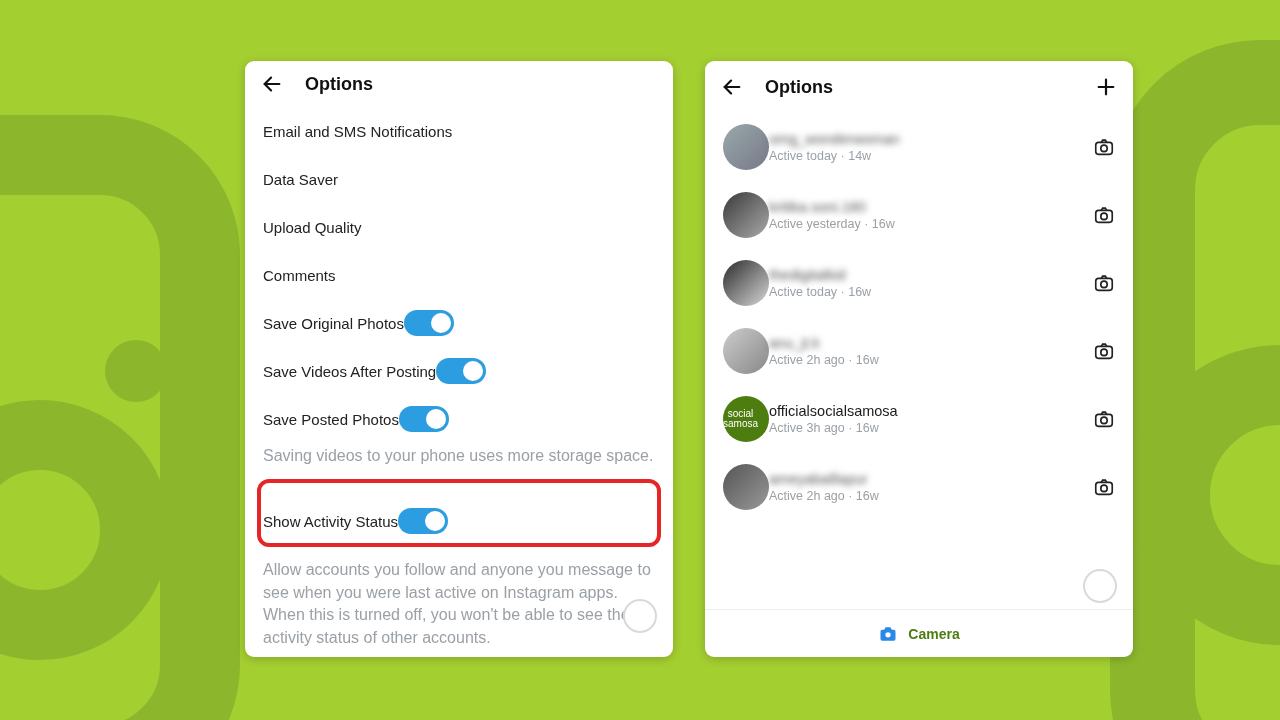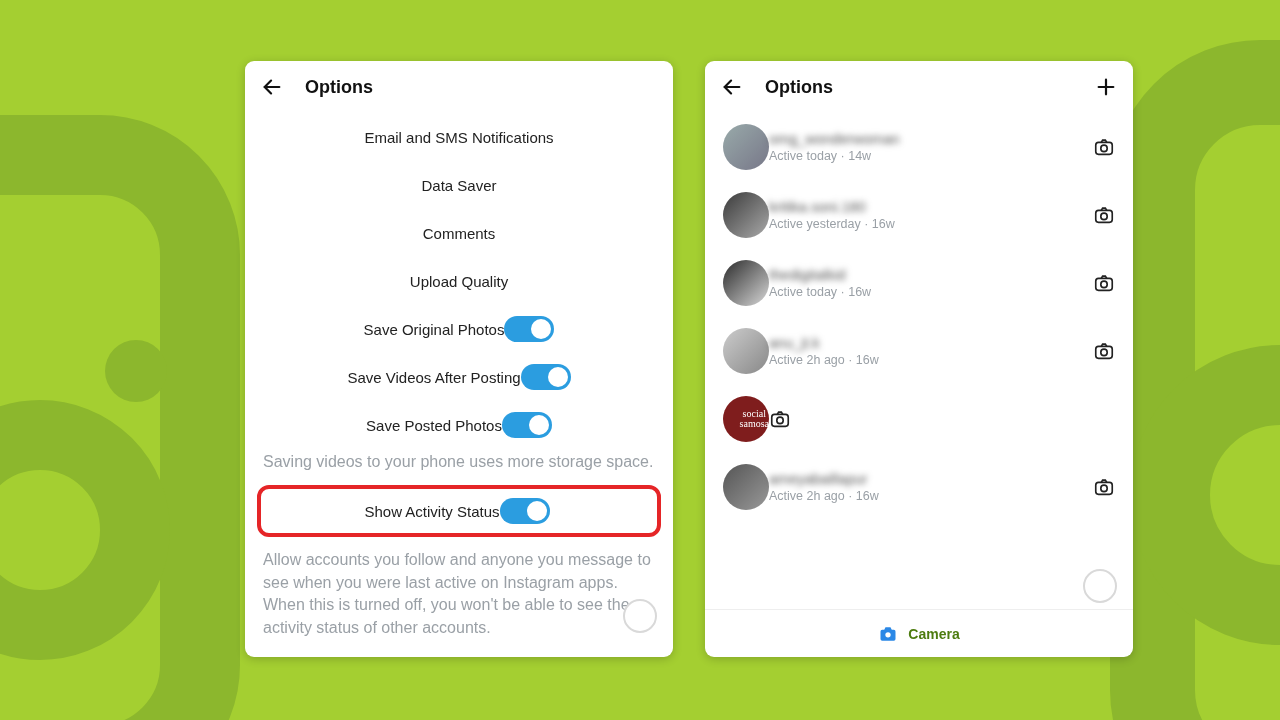--- a/index.html
+++ b/index.html
@@ -91,21 +91,21 @@
   .back-icon, .plus-icon, .camera-icon, .cam-blue-icon {
     display: inline-flex;
     line-height: 0;
   }
   .spacer { flex: 1; }
   
   .options-list { padding: 0 18px; }
   .opt-row {
     display: flex;
     align-items: center;
-    justify-content: center;
+    justify-content: flex-start;
     height: 48px;
   }
   .opt-label {
     font-size: 15px;
     color: #222;
   }
   .toggle {
     width: 50px;
     height: 26px;
     background: #2b9de0;
@@ -124,21 +124,21 @@
   }
   .helper {
     font-size: 16px;
     color: #9aa0a6;
     line-height: 1.4;
     padding: 2px 0 8px 0;
   }
   .highlight {
     border: 4px solid #e52527;
     border-radius: 12px;
-    padding: 2px 6px 2px 2px;
+    padding: 18px 6px 2px 2px;
     margin: 4px -6px 4px -6px;
   }
   .highlight .opt-row { height: 40px; }
   .ghost-dot {
     position: absolute;
     right: 16px;
     bottom: 24px;
     width: 34px;
     height: 34px;
     border: 2px solid #d9d9d9;
@@ -185,29 +185,28 @@
     border-top: 1px solid #eee;
     display: flex;
     align-items: center;
     justify-content: center;
     gap: 10px;
     color: #4d7c0f;
     font-weight: 700;
     font-size: 14px;
   }
   .avatar-social {
-    background: #7f1d1d;
+    background: #4d7c0f;
     color: #fff;
     display: flex;
     align-items: center;
-    justify-content: flex-end;
+    justify-content: flex-start;
     font-size: 10px;
     line-height: 1;
     text-align: center;
-    font-family: Liberation Serif, serif;
   }
 </style>
 </head>
 <body>
 
 <div class="bg-rect-left"></div>
 <div class="bg-circle-left"></div>
 <div class="bg-dot-left"></div>
 <div class="bg-rect-right"></div>
 <div class="bg-circle-right"></div>
@@ -226,24 +225,24 @@
     </div>
 
     <div class="options-list">
       <div class="opt-row">
         <span class="opt-label">Email and SMS Notifications</span>
       </div>
       <div class="opt-row">
         <span class="opt-label">Data Saver</span>
       </div>
       <div class="opt-row">
+        <span class="opt-label">Upload Quality</span>
+      </div>
+      <div class="opt-row">
         <span class="opt-label">Comments</span>
-      </div>
-      <div class="opt-row">
-        <span class="opt-label">Upload Quality</span>
       </div>
       <div class="opt-row">
         <span class="opt-label">Save Original Photos</span>
         <span class="toggle"></span>
       </div>
       <div class="opt-row">
         <span class="opt-label">Save Videos After Posting</span>
         <span class="toggle"></span>
       </div>
       <div class="opt-row">
@@ -342,20 +341,24 @@
               <circle cx="12" cy="13.5" r="3.5"></circle>
               <path d="M9 7l1.5-2.5h3L15 7"></path>
             </svg>
         </span>
       </div>
 
       <div class="chat-row">
         <div class="avatar avatar-social">
             <span>social<br>samosa</span>
           </div>
+        <div class="chat-mid">
+          <div class="chat-name">officialsocialsamosa</div>
+          <div class="chat-sub">Active 3h ago · 16w</div>
+        </div>
         <span class="camera-icon">
           <svg width="22" height="22" viewBox="0 0 24 24" fill="none" stroke="#222" stroke-width="1.8">
               <rect x="3" y="7" width="18" height="13" rx="3"></rect>
               <circle cx="12" cy="13.5" r="3.5"></circle>
               <path d="M9 7l1.5-2.5h3L15 7"></path>
             </svg>
         </span>
       </div>
 
       <div class="chat-row">

